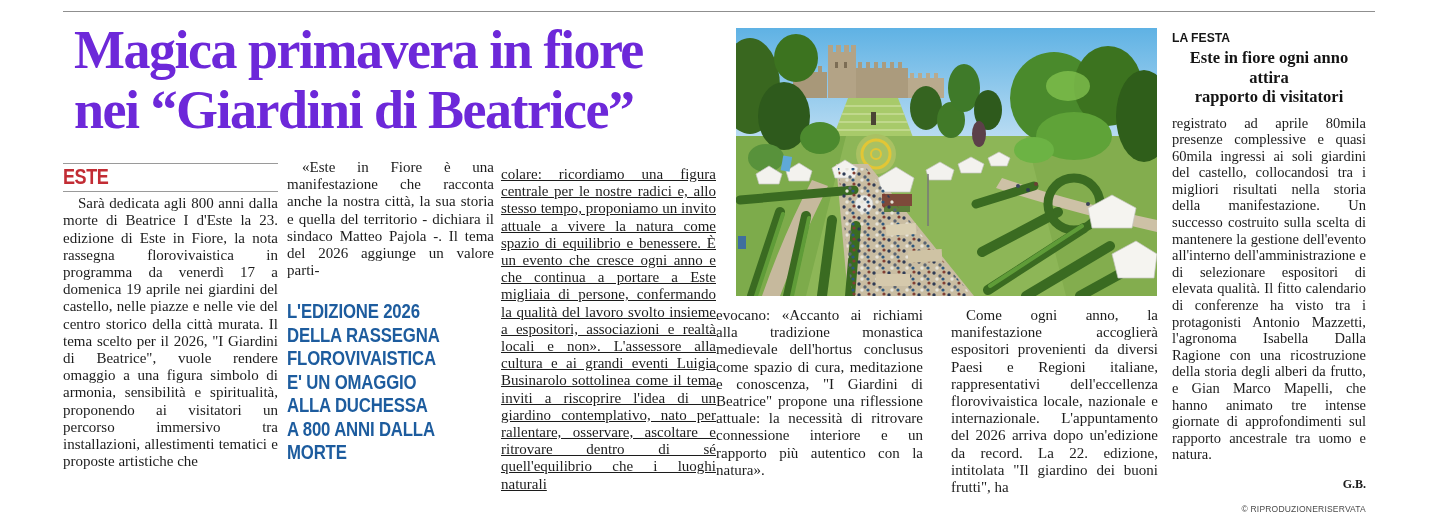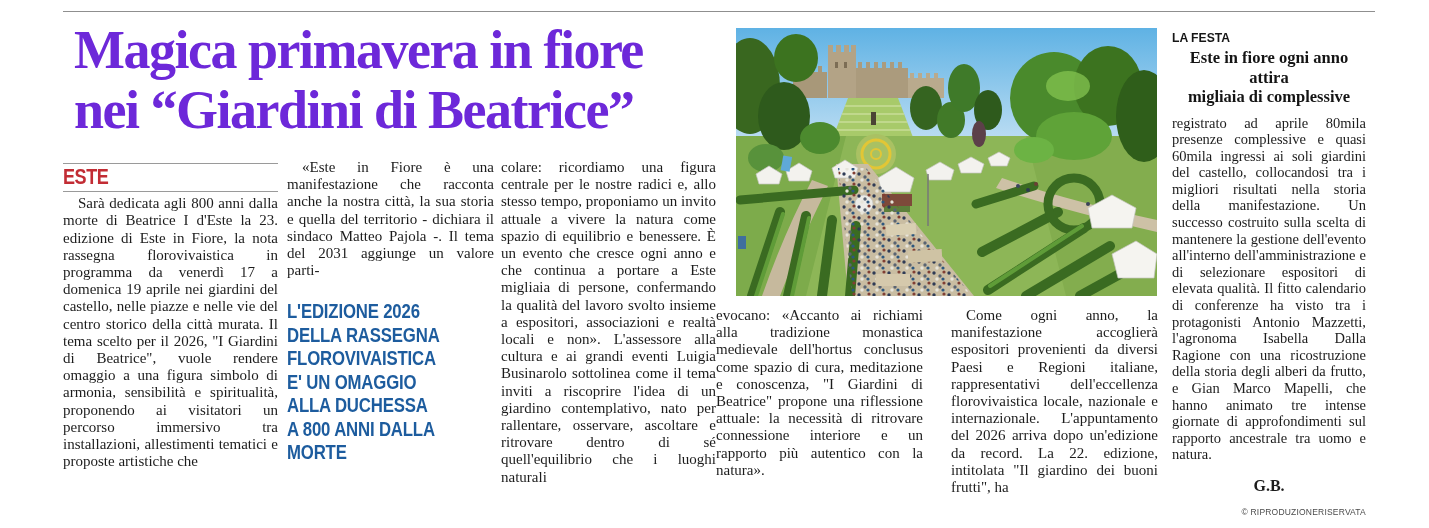--- a/index.html
+++ b/index.html
@@ -10,38 +10,38 @@
   .top-rule{position:absolute;left:63px;top:11px;width:1312px;height:1px;background:#8f8f8f;}
   .headline{position:absolute;left:74px;top:20px;width:665px;margin:0;
     font-family:"Liberation Serif",serif;font-weight:bold;color:#6d28d9;
     font-size:54px;line-height:60px;letter-spacing:-1.5px;}
   .headline span{display:block;}
   .col{position:absolute;font-size:15px;line-height:17.2px;text-align:justify;color:#1c1c1c;}
   .col p{margin:0;}
   .col p.indent{text-indent:15px;}
   .c1{left:63px;top:163px;width:215px;}
   .c2{left:287px;top:159px;width:207px;}
-  .c3{left:501px;top:159px;width:215px;}
+  .c3{left:501px;top:166px;width:215px;text-decoration:underline;}
   .c4{left:716px;top:307px;width:207px;}
   .c5{left:951px;top:307px;width:207px;font-family:Liberation Serif, serif;}
   .kicker-rule{height:1px;background:#9a9a9a;}
   .kicker-label{font-family:"Liberation Sans",sans-serif;font-weight:bold;font-size:22px;
     color:#c22c34;padding:4px 0 6px;letter-spacing:-0.5px;
     transform:scaleX(.82);transform-origin:left center;}
   .c1 .body{margin-top:3px;}
   .pull-quote{margin-top:21px;font-family:"Liberation Sans",sans-serif;font-weight:bold;
     color:#1d5c9e;font-size:19.5px;line-height:23.5px;letter-spacing:-0.2px;text-align:left;
     transform:scaleX(.86);transform-origin:left top;width:118%;}
   .photo{position:absolute;left:736px;top:28px;width:421px;height:268px;display:block;}
   .sidebar{position:absolute;left:1172px;top:30px;width:194px;}
   .sidebar-kicker{font-family:"Liberation Sans",sans-serif;font-weight:bold;font-size:13.5px;
     color:#161616;transform:scaleX(.9);transform-origin:left center;}
   .sidebar-caption{font-weight:bold;font-size:16.5px;line-height:19.5px;margin-top:3px;color:#141414;text-align:center;}
   .sidebar-body{margin-top:8px;font-size:14.5px;line-height:16.6px;text-align:justify;}
-  .sidebar-byline{text-align:center;font-weight:bold;font-size:16px;margin-top:3px;}
+  .sidebar-byline{text-align:right;font-weight:bold;font-size:12px;margin-top:3px;}
   .sidebar-copy{text-align:right;font-family:"Liberation Sans",sans-serif;font-size:8.5px;
     color:#4a4a4a;margin-top:12px;letter-spacing:.2px;}
 </style>
 </head>
 <body>
 
 <div class="page">
 
   <div class="top-rule"></div>
 
@@ -51,21 +51,21 @@
   </h1>
 
   <div class="col c1">
     <div class="kicker-rule"></div>
     <div class="kicker-label">ESTE</div>
     <div class="kicker-rule"></div>
     <p class="body indent">Sarà dedicata agli 800 anni dalla morte di Beatrice I d'Este la 23. edizione di Este in Fiore, la nota rassegna florovivaistica in programma da venerdì 17 a domenica 19 aprile nei giardini del castello, nelle piazze e nelle vie del centro storico della città murata. Il tema scelto per il 2026, "I Giardini di Beatrice", vuole rendere omaggio a una figura simbolo di armonia, sensibilità e spiritualità, proponendo ai visitatori un percorso immersivo tra installazioni, allestimenti tematici e proposte artistiche che</p>
   </div>
 
   <div class="col c2">
-    <p class="indent">«Este in Fiore è una manifestazione che racconta anche la nostra città, la sua storia e quella del territorio - dichiara il sindaco Matteo Pajola -. Il tema del 2031 aggiunge un valore parti-</p>
+    <p class="indent">«Este in Fiore è una manifestazione che racconta anche la nostra città, la sua storia e quella del territorio - dichiara il sindaco Matteo Pajola -. Il tema del 2026 aggiunge un valore parti-</p>
     <div class="pull-quote">
       <div>L'EDIZIONE 2026</div>
       <div>DELLA RASSEGNA</div>
       <div>FLOROVIVAISTICA</div>
       <div>E' UN OMAGGIO</div>
       <div>ALLA DUCHESSA</div>
       <div>A 800 ANNI DALLA MORTE</div>
     </div>
   </div>
 
@@ -203,20 +203,20 @@
   </div>
 
   <div class="col c5">
     <p class="indent">Come ogni anno, la manifestazione accoglierà espositori provenienti da diversi Paesi e Regioni italiane, rappresentativi dell'eccellenza florovivaistica locale, nazionale e internazionale. L'appuntamento del 2026 arriva dopo un'edizione da record. La 22. edizione, intitolata "Il giardino dei buoni frutti", ha</p>
   </div>
 
   <div class="sidebar">
     <div class="sidebar-kicker">LA FESTA</div>
     <div class="sidebar-caption">
       <div>Este in fiore ogni anno attira</div>
-      <div>migliaia di complessive</div>
+      <div>rapporto di visitatori</div>
     </div>
     <p class="sidebar-body">registrato ad aprile 80mila presenze complessive e quasi 60mila ingressi ai soli giardini del castello, collocandosi tra i migliori risultati nella storia della manifestazione. Un successo costruito sulla scelta di mantenere la gestione dell'evento all'interno dell'amministrazione e di selezionare espositori di elevata qualità. Il fitto calendario di conferenze ha visto tra i protagonisti Antonio Mazzetti, l'agronoma Isabella Dalla Ragione con una ricostruzione della storia degli alberi da frutto, e Gian Marco Mapelli, che hanno animato tre intense giornate di approfondimenti sul rapporto ancestrale tra uomo e natura.</p>
     <div class="sidebar-byline">G.B.</div>
     <div class="sidebar-copy">© RIPRODUZIONERISERVATA</div>
   </div>
 
 </div>
 
 </body></html>

